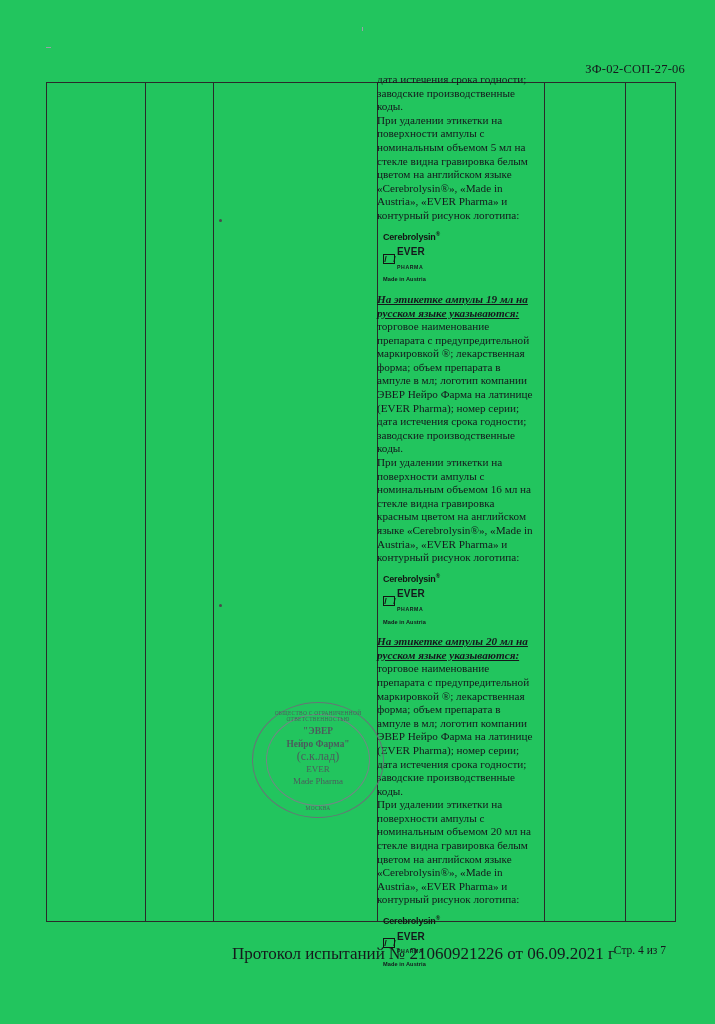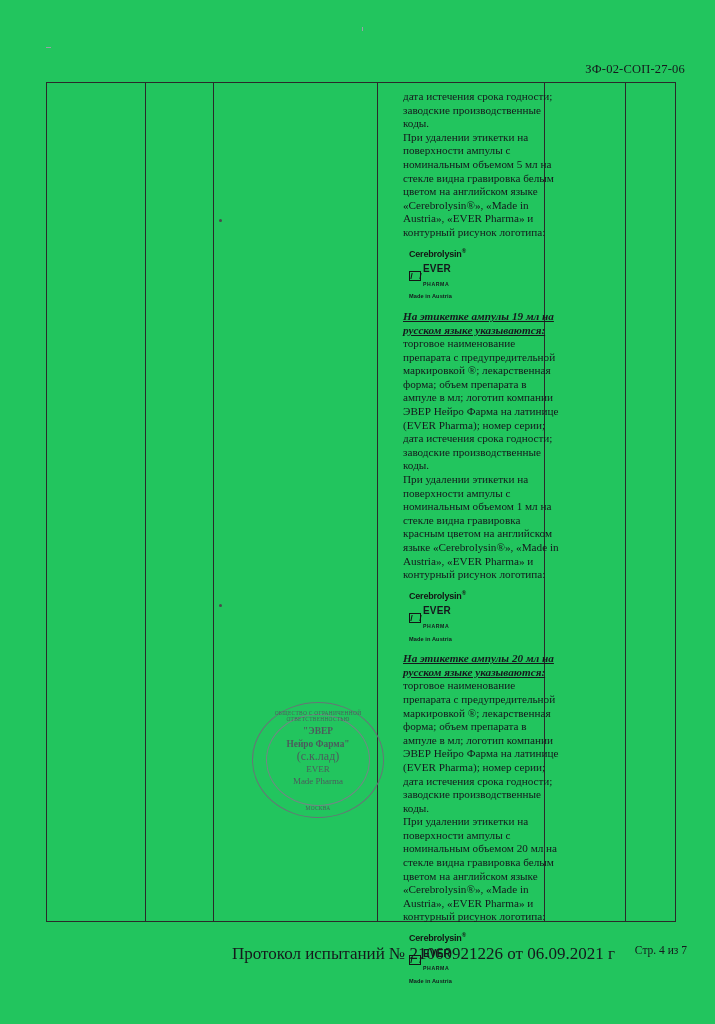--- a/index.html
+++ b/index.html
@@ -65,26 +65,25 @@
     width: 3px;
     height: 3px;
     background: #4a4a4a;
     border-radius: 50%;
   }
 
   
   .content-col {
     position: absolute;
     left: 377px;
-    top: 90px;
+    top: 73px;
     width: 160px;
     font-size: 11.2px;
     line-height: 13.6px;
     text-align: left;
-    padding-left: 26px;
   }
   .content-col p {
     margin: 0;
   }
   .block { margin-bottom: 2px; }
   .head-underline {
     font-style: italic;
     font-weight: bold;
     text-decoration: underline;
     display: block;
@@ -208,21 +207,21 @@
 
   
   .footer-left {
     position: absolute;
     left: 232px;
     top: 944px;
     font-size: 17px;
   }
   .footer-right {
     position: absolute;
-    right: 28px;
+    right: 49px;
     top: 944px;
     font-size: 11.5px;
     font-family: Liberation Serif, serif;
   }
 
   .edge-mark {
     position: absolute;
     background: #9aa0a8;
   }
 </style>
@@ -258,21 +257,21 @@
           <span class="logo-pharma">PHARMA</span>
         </span>
       </div>
       <div class="logo-made">Made in Austria</div>
     </div>
 
     <p class="block">
       <span class="head-underline">На этикетке ампулы 19 мл на русском языке указываются:</span>
     </p>
     <p class="block">торговое наименование препарата с предупредительной маркировкой ®; лекарственная форма; объем препарата  в ампуле в мл; логотип компании ЭВЕР Нейро Фарма  на латинице (EVER Pharma); номер серии; дата истечения срока годности; заводские производственные коды.</p>
-    <p class="block">При удалении этикетки на поверхности ампулы с номинальным объемом 1 мл на стекле видна гравировка красным цветом на английском языке «Cerebrolysin®», «Made in Austria», «EVER Pharma» и контурный рисунок логотипа:</p>
+    <p class="block">При удалении этикетки на поверхности ампулы с номинальным объемом 16 мл на стекле видна гравировка красным цветом на английском языке «Cerebrolysin®», «Made in Austria», «EVER Pharma» и контурный рисунок логотипа:</p>
 
     <div class="logo">
       <div class="brandname"><span>Cerebrolysin</span><sup>®</sup></div>
       <div class="logo-row">
         <span class="logo-mark"></span>
         <span>
           <span class="logo-ever">EVER</span><br>
           <span class="logo-pharma">PHARMA</span>
         </span>
       </div>

